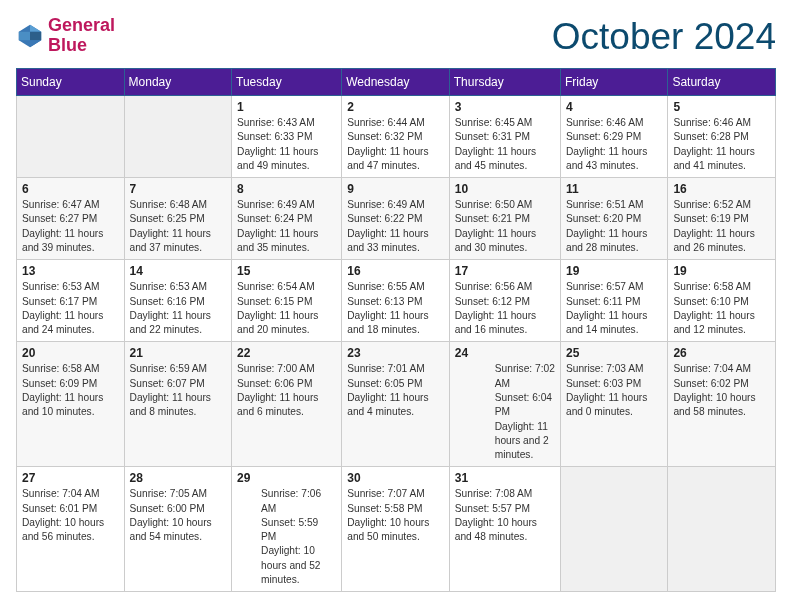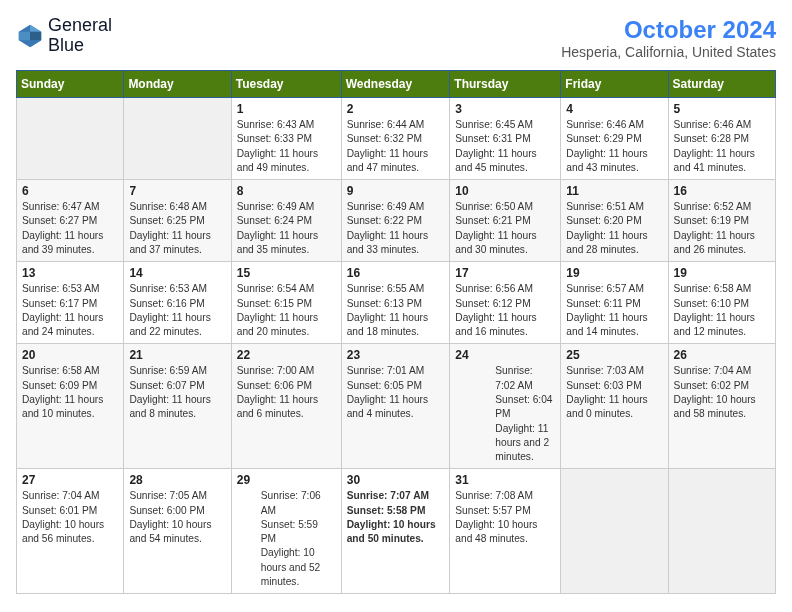--- a/index.html
+++ b/index.html
@@ -15,56 +15,56 @@
       justify-content: space-between;
       align-items: flex-start;
       margin-bottom: 10px;
     }
     .logo {
       display: flex;
       align-items: center;
     }
     .logo-text {
       font-size: 18px;
-      font-weight: normal;
-      color: #0f172a;
+      font-weight: bold;
+      color: #be185d;
       line-height: 1.1;
     }
     .logo-text span {
       display: block;
     }
     .logo-icon {
       width: 28px;
       height: 28px;
       margin-right: 4px;
     }
     .title-block {
       text-align: right;
     }
     .month-title {
-      font-size: 24px;
-      font-weight: bold;
-      color: #3b82f6;
+      font-size: 37px;
+      font-weight: normal;
+      color: #0c4a6e;
     }
     .location {
       font-size: 14px;
       color: #555;
     }
     table {
       width: 100%;
       border-collapse: collapse;
       font-size: 11px;
     }
     thead tr th {
-      background: #4d7c0f;
+      background: #4c1d95;
       color: #fff;
       padding: 6px 4px;
       text-align: left;
       font-size: 12px;
-      font-weight: bold;
+      font-weight: normal;
       border: 1px solid #2c6094;
     }
     tbody tr td {
       border: 1px solid #ccc;
       padding: 4px 5px;
       vertical-align: top;
       min-width: 100px;
       height: 80px;
       color: #333;
       font-size: 10.5px;
@@ -101,21 +101,20 @@
       <polygon points="4,14 20,14 20,26 4,26" fill="#4a8ec4"></polygon>
       <polygon points="20,26 36,26 20,36" fill="#3a78b5"></polygon>
     </svg>
     <div class="logo-text">
       <span>General</span>
       <span>Blue</span>
     </div>
   </div>
   <div class="title-block">
     <div class="month-title">October 2024</div>
-    <div class="location">Hesperia, California, United States</div>
   </div>
 </div>
 
 <table>
   <thead>
     <tr>
     <th>Sunday</th>
         <th>Monday</th>
         <th>Tuesday</th>
         <th>Wednesday</th>
@@ -305,21 +304,21 @@
 Daylight: 10 hours and 54 minutes.</div>
         </td>
         <td>
           <span class="day-num">29</span>
           <div class="cell-info" style="white-space: pre-line; margin-left: 24px;">Sunrise: 7:06 AM
 Sunset: 5:59 PM
 Daylight: 10 hours and 52 minutes.</div>
         </td>
         <td>
           <span class="day-num">30</span>
-          <div class="cell-info" style="white-space: pre-line; font-weight: bold;">Sunrise: 7:07 AM
+          <div class="cell-info" style="white-space: pre-line;">Sunrise: 7:07 AM
 Sunset: 5:58 PM
 Daylight: 10 hours and 50 minutes.</div>
         </td>
         <td>
           <span class="day-num">31</span>
           <div class="cell-info" style="white-space: pre-line;">Sunrise: 7:08 AM
 Sunset: 5:57 PM
 Daylight: 10 hours and 48 minutes.</div>
         </td>
         <td class="empty-cell"></td>

